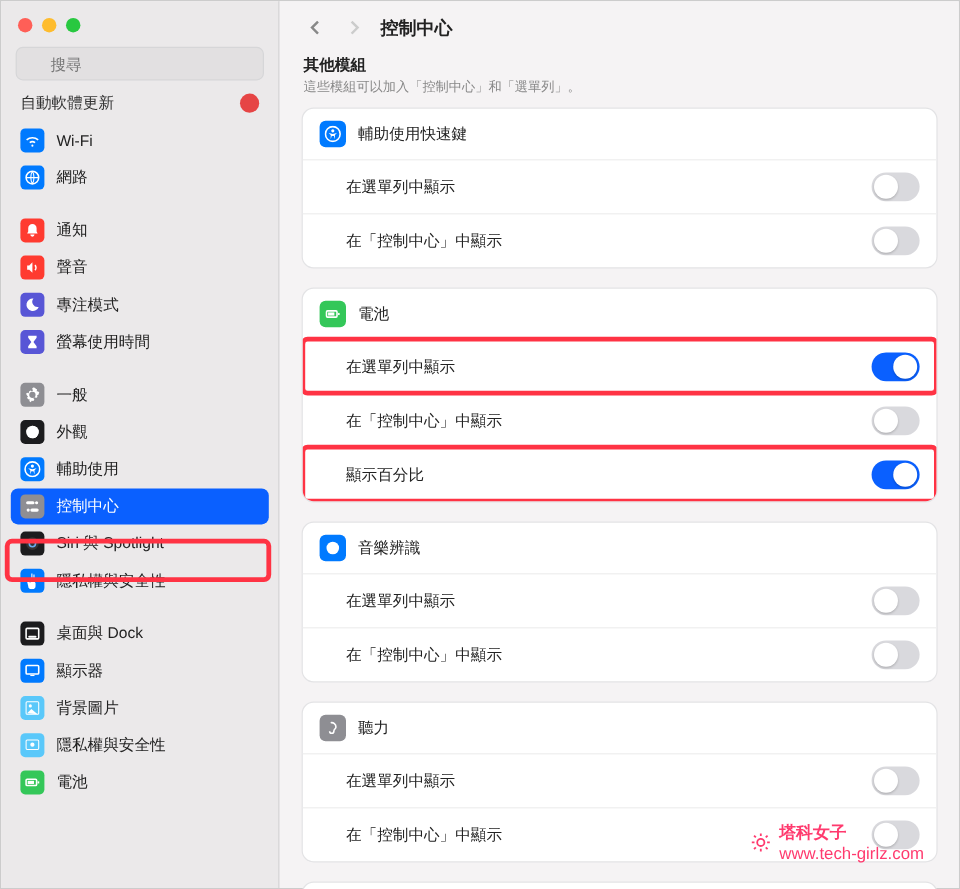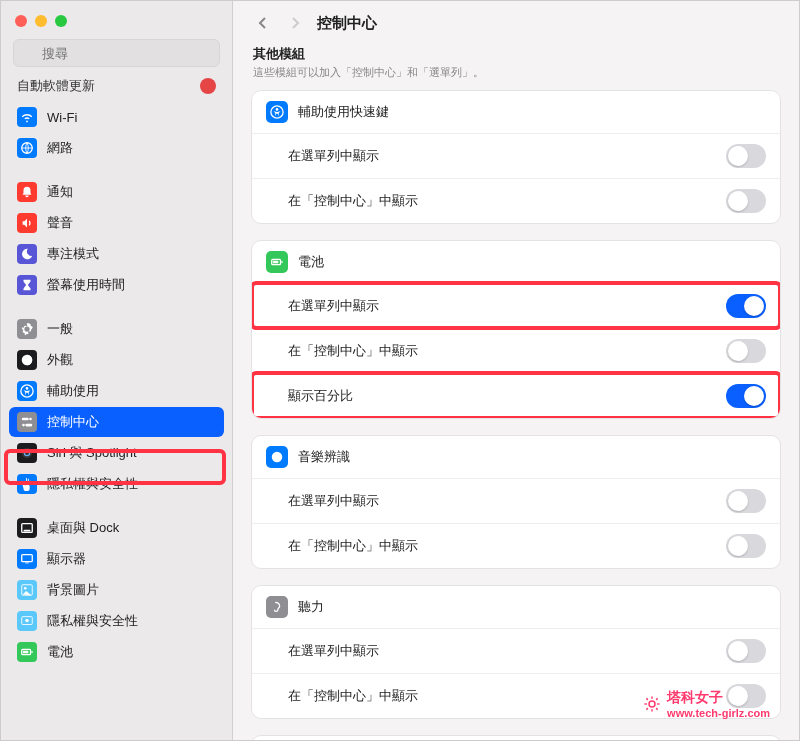--- a/index.html
+++ b/index.html
@@ -177,21 +177,21 @@
 }
 
 .watermark {
   position:absolute;
   right: 30px; bottom: 22px;
   font-size: 14px;
   color: #ff3a6e;
   font-weight: 600;
   display:flex;align-items:center;gap:6px;
 }
-.watermark small { display:block;font-size:11px;font-weight:700;color:#ff3a6e; }
+.watermark small { display:block;font-size:14px;font-weight:400;color:#ff3a6e; }
 .watermark .spark {
   width:18px;height:18px;color:#ff3a6e;
 }
 </style>
 </head>
 <body>
 
 <div class="window">
   <div class="sidebar">
     <div class="traffic">

